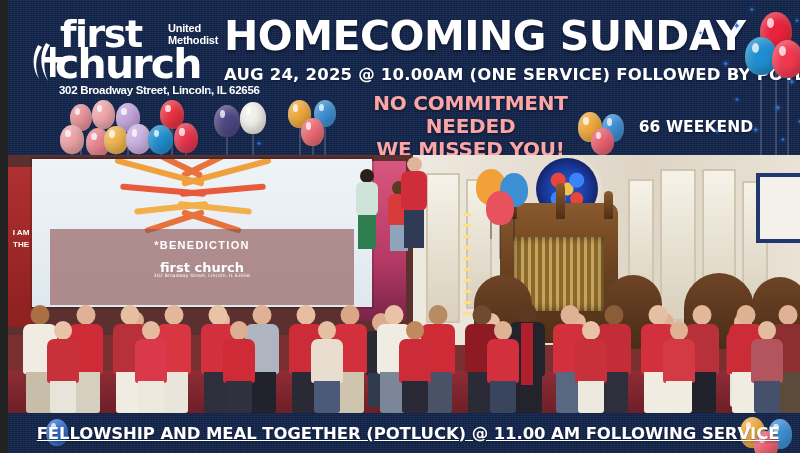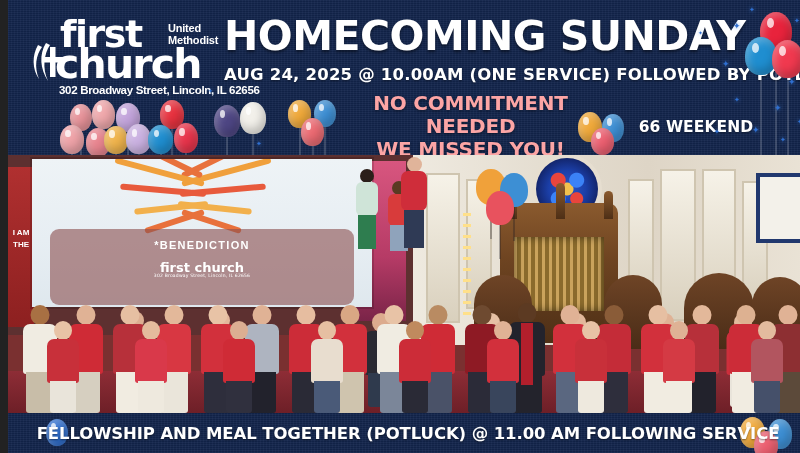--- a/index.html
+++ b/index.html
@@ -130,21 +130,20 @@
   .screen {
     position:absolute; left:24px; top:4px; width:340px; height:148px;
     background:linear-gradient(180deg,#eef3f6 0%, #e7eef3 55%, #dfe8ee 100%);
     box-shadow:0 0 0 2px rgba(0,0,0,.15);
     overflow:hidden;
   }
   .wing { position:absolute; height:6px; border-radius:4px; transform-origin:left center; }
   .screen-band {
     position:absolute; left:18px; top:70px; width:304px; height:76px;
     background:rgba(140,80,80,0.62);
-    border-radius:9px;
   }
   .screen-band .bd {
     position:absolute; left:0; right:0; top:10px; text-align:center; color:#fff;
     font-size:11px; font-weight:bold; letter-spacing:1.3px;
     font-family:"Liberation Sans", sans-serif;
   }
   .screen-band .logo2 {
     position:absolute; left:0; right:0; top:33px; text-align:center; color:#fff;
     font-size:13px; font-weight:bold; line-height:.95; font-family:"DejaVu Sans", sans-serif;
   }
@@ -194,20 +193,21 @@
              text-shadow:0 0 4px rgba(60,130,230,.8); }
 
   
   .footer { position:absolute; left:0; top:413px; width:800px; height:40px; }
   .footer-text {
     position:absolute; left:60px; top:0; width:680px; height:40px;
     display:flex; align-items:center; justify-content:center;
     color:#fff; font-size:16.5px; font-weight:bold; letter-spacing:-0.1px;
     white-space:nowrap; font-family:"DejaVu Sans", sans-serif;
     text-shadow:0 1px 2px rgba(0,0,0,.45);
+    text-decoration:underline;
   }
 </style>
 </head>
 <body>
 
 <div class="flyer">
 
   <div class="navy-bg"></div>
 
   <div class="header">

